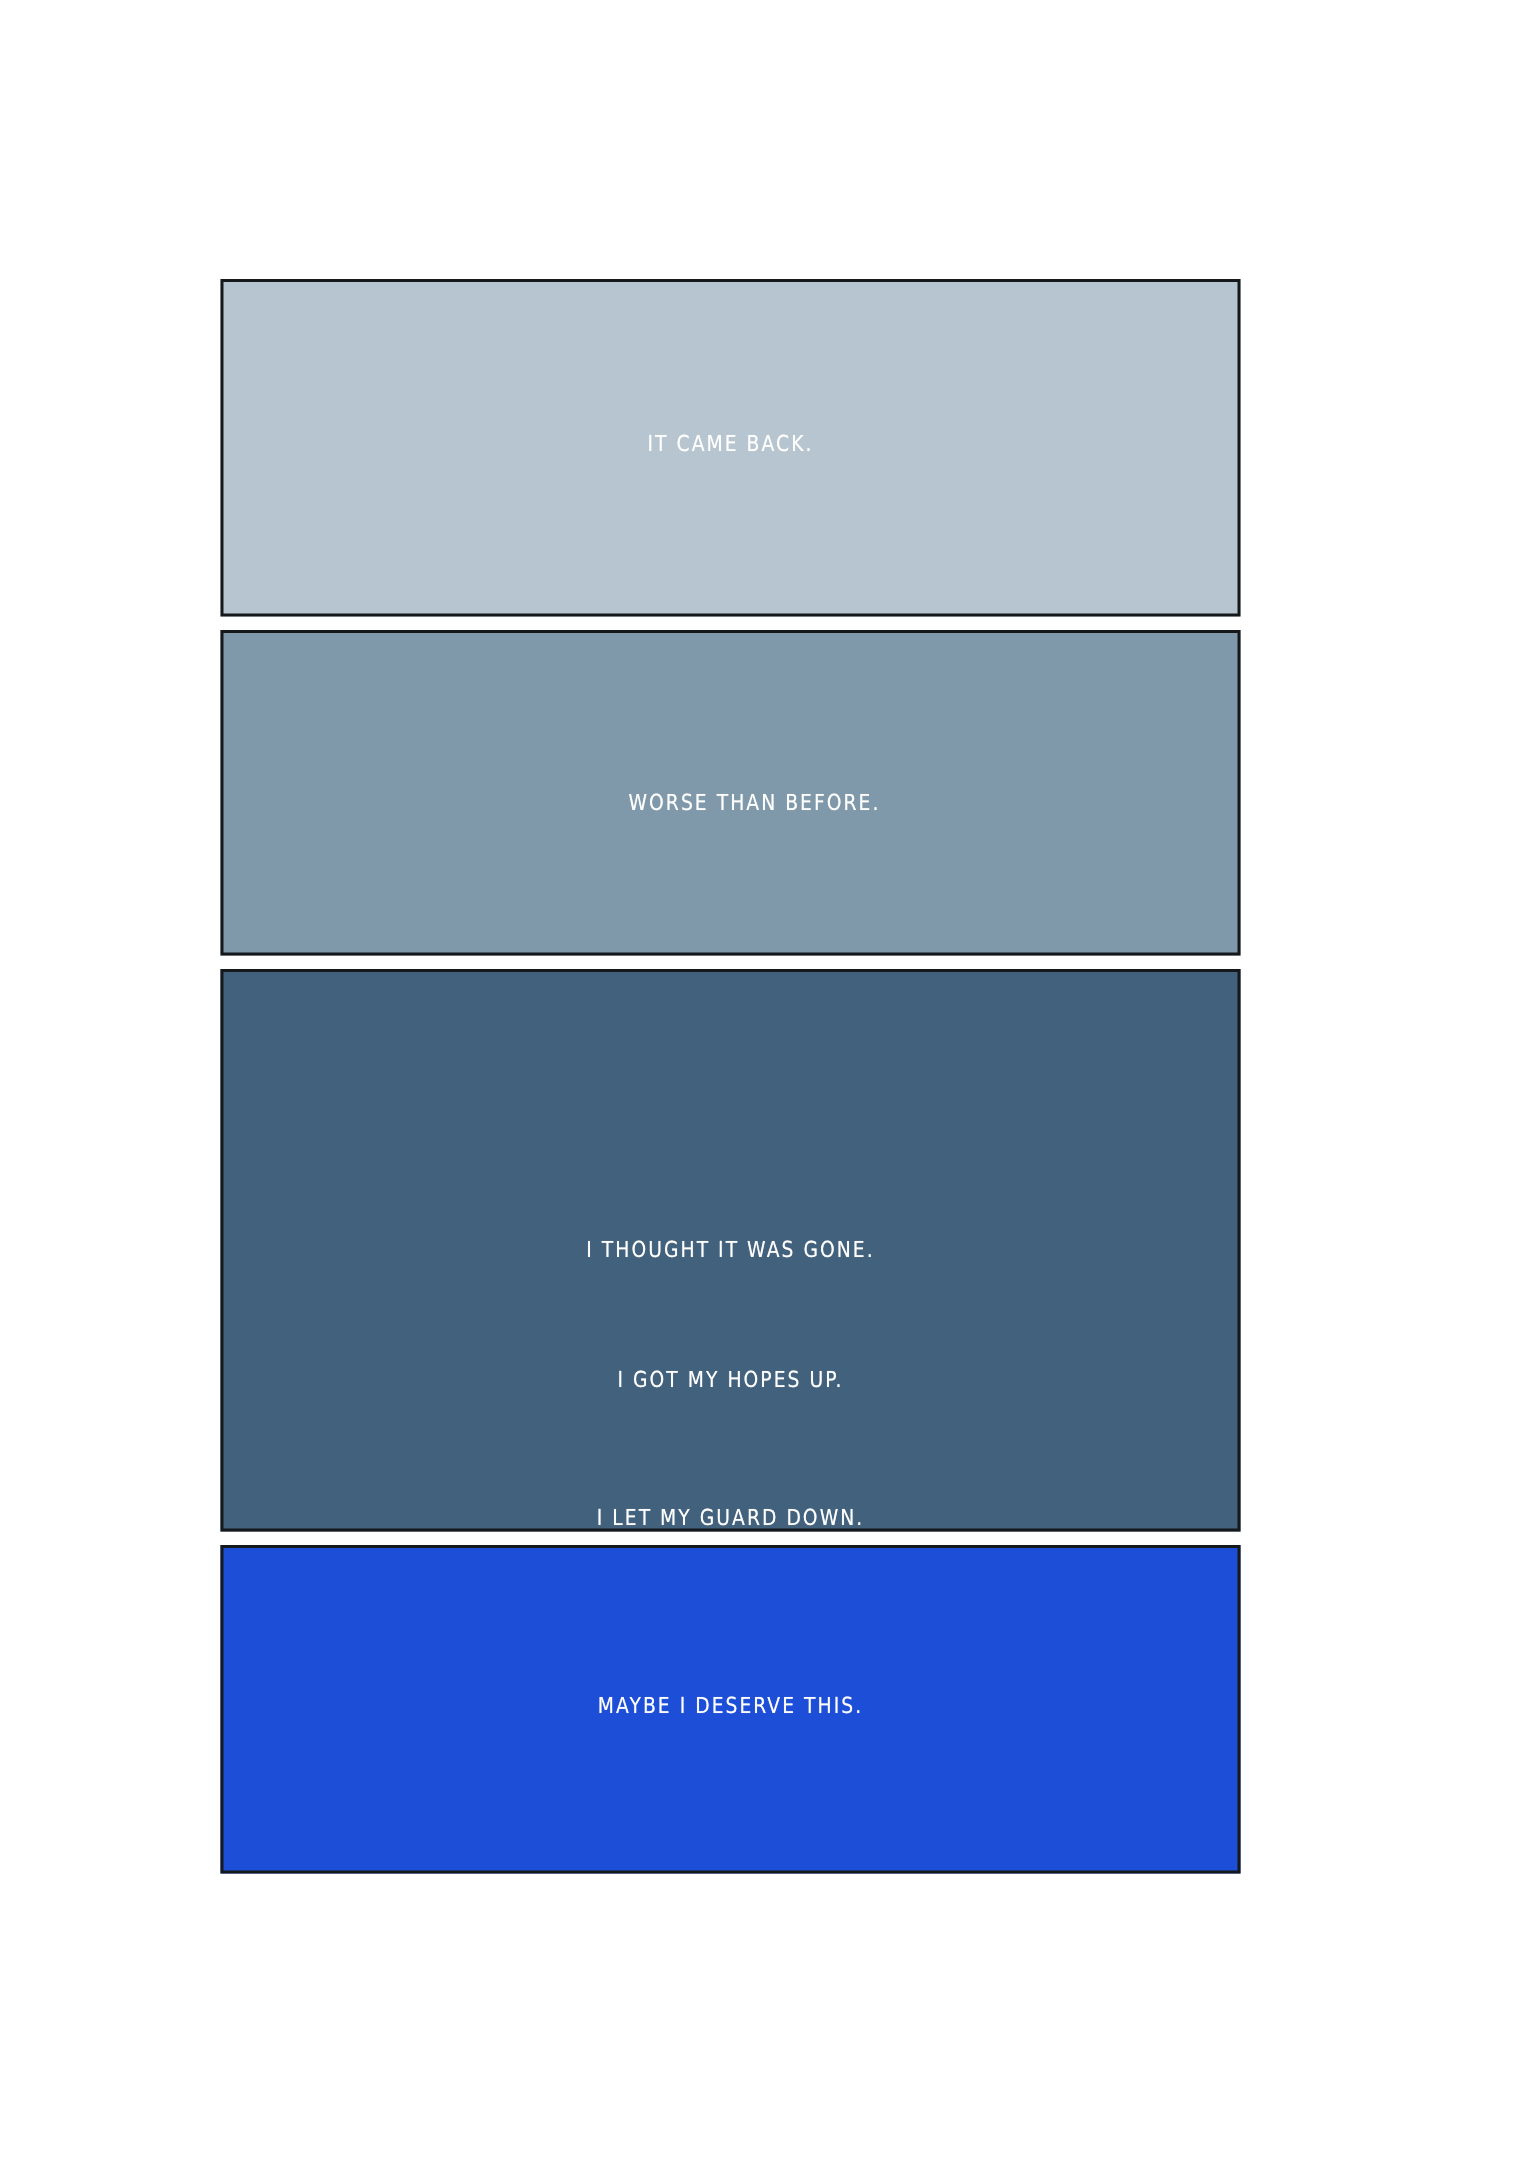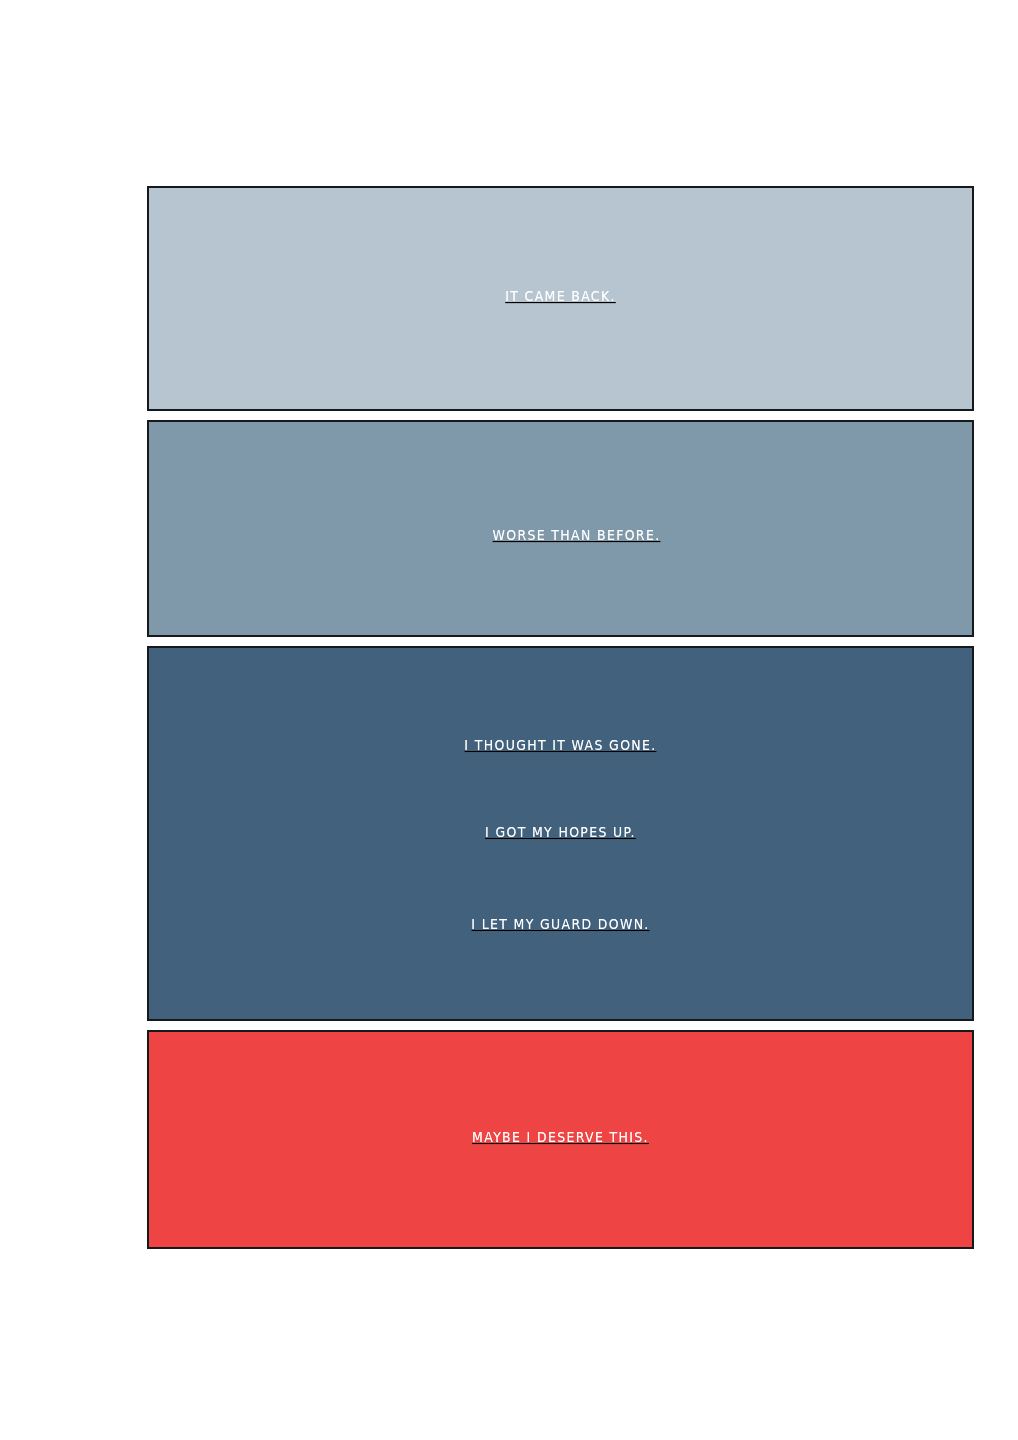--- a/index.html
+++ b/index.html
@@ -26,28 +26,27 @@
     position: absolute;
     left: 147px;
     top: 186px;
     width: 725px;
   }
 
   .panel {
     position: relative;
     box-sizing: border-box;
     border: 2px solid #16191c;
-    width: 827px;
+    width: 680px;
     margin-bottom: 9px;
     display: flex;
     flex-direction: column;
     align-items: center;
     justify-content: flex-start;
     overflow: hidden;
-    text-decoration: underline;
   }
 
   .panel:last-child {
     margin-bottom: 0;
   }
 
   
   .panel-1 { height: 225px; }
   .panel-2 { height: 217px; }
   .panel-3 { height: 375px; }
@@ -84,25 +83,25 @@
   <div class="panel-stack">
 
     <div class="panel panel-1" style="background-color: rgb(183, 197, 208); border-color: rgb(22, 25, 28);">
       <div class="caption cap-slot-1" style="color: rgb(255, 255, 255);">IT CAME BACK.</div>
     </div>
 
     <div class="panel panel-2" style="background-color: rgb(127, 153, 170); border-color: rgb(22, 25, 28); padding-left: 32px;">
       <div class="caption cap-slot-1" style="color: rgb(255, 255, 255);">WORSE THAN BEFORE.</div>
     </div>
 
-    <div class="panel panel-3" style="background-color: rgb(66, 97, 124); border-color: rgb(22, 25, 28);">
+    <div class="panel panel-3" style="background-color: rgb(66, 97, 124); border-color: rgb(22, 25, 28); justify-content: flex-end;">
       <div class="caption cap-slot-1" style="color: rgb(255, 255, 255);">I THOUGHT IT WAS GONE.</div>
       <div class="caption cap-slot-2" style="color: rgb(255, 255, 255);">I GOT MY HOPES UP.</div>
       <div class="caption cap-slot-3" style="color: rgb(255, 255, 255);">I LET MY GUARD DOWN.</div>
     </div>
 
-    <div class="panel panel-4" style="background-color: #ef4444; border-color: rgb(22, 25, 28);">
+    <div class="panel panel-4" style="background-color: #1d4ed8; border-color: rgb(22, 25, 28);">
       <div class="caption cap-slot-1" style="color: rgb(255, 255, 255);">MAYBE I DESERVE THIS.</div>
     </div>
 
   </div>
 
 </div>
 
 </body></html>

